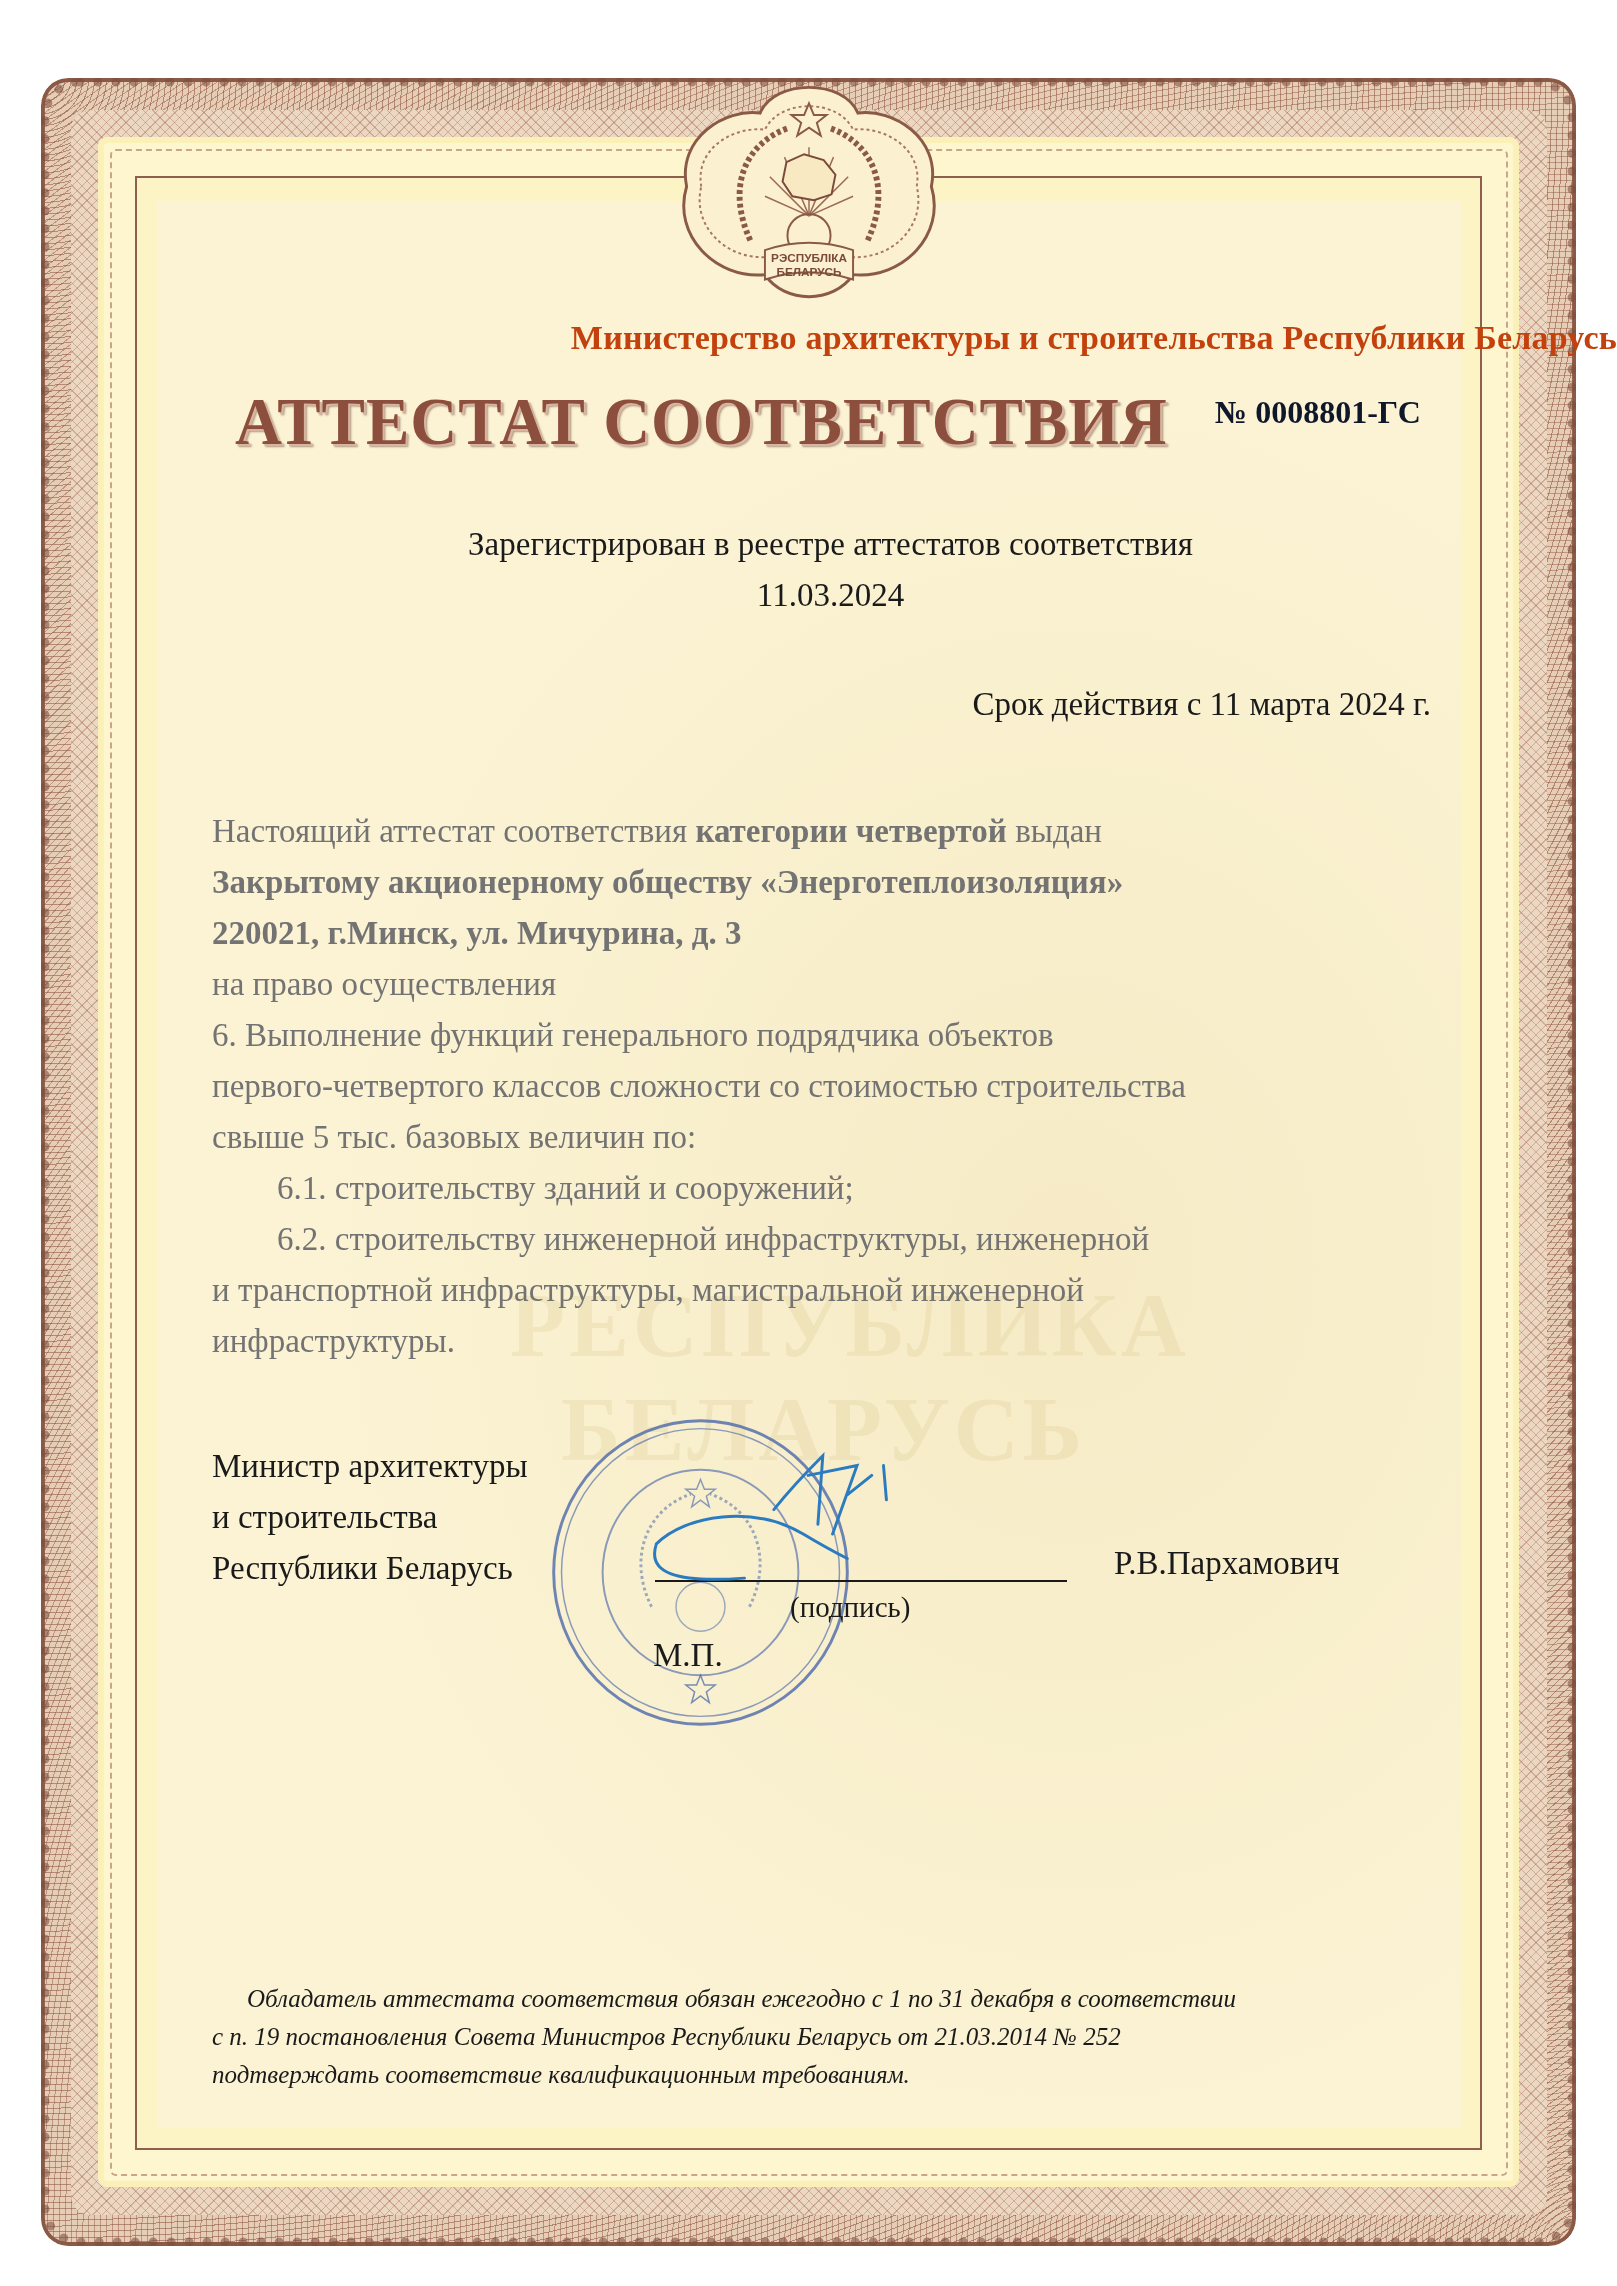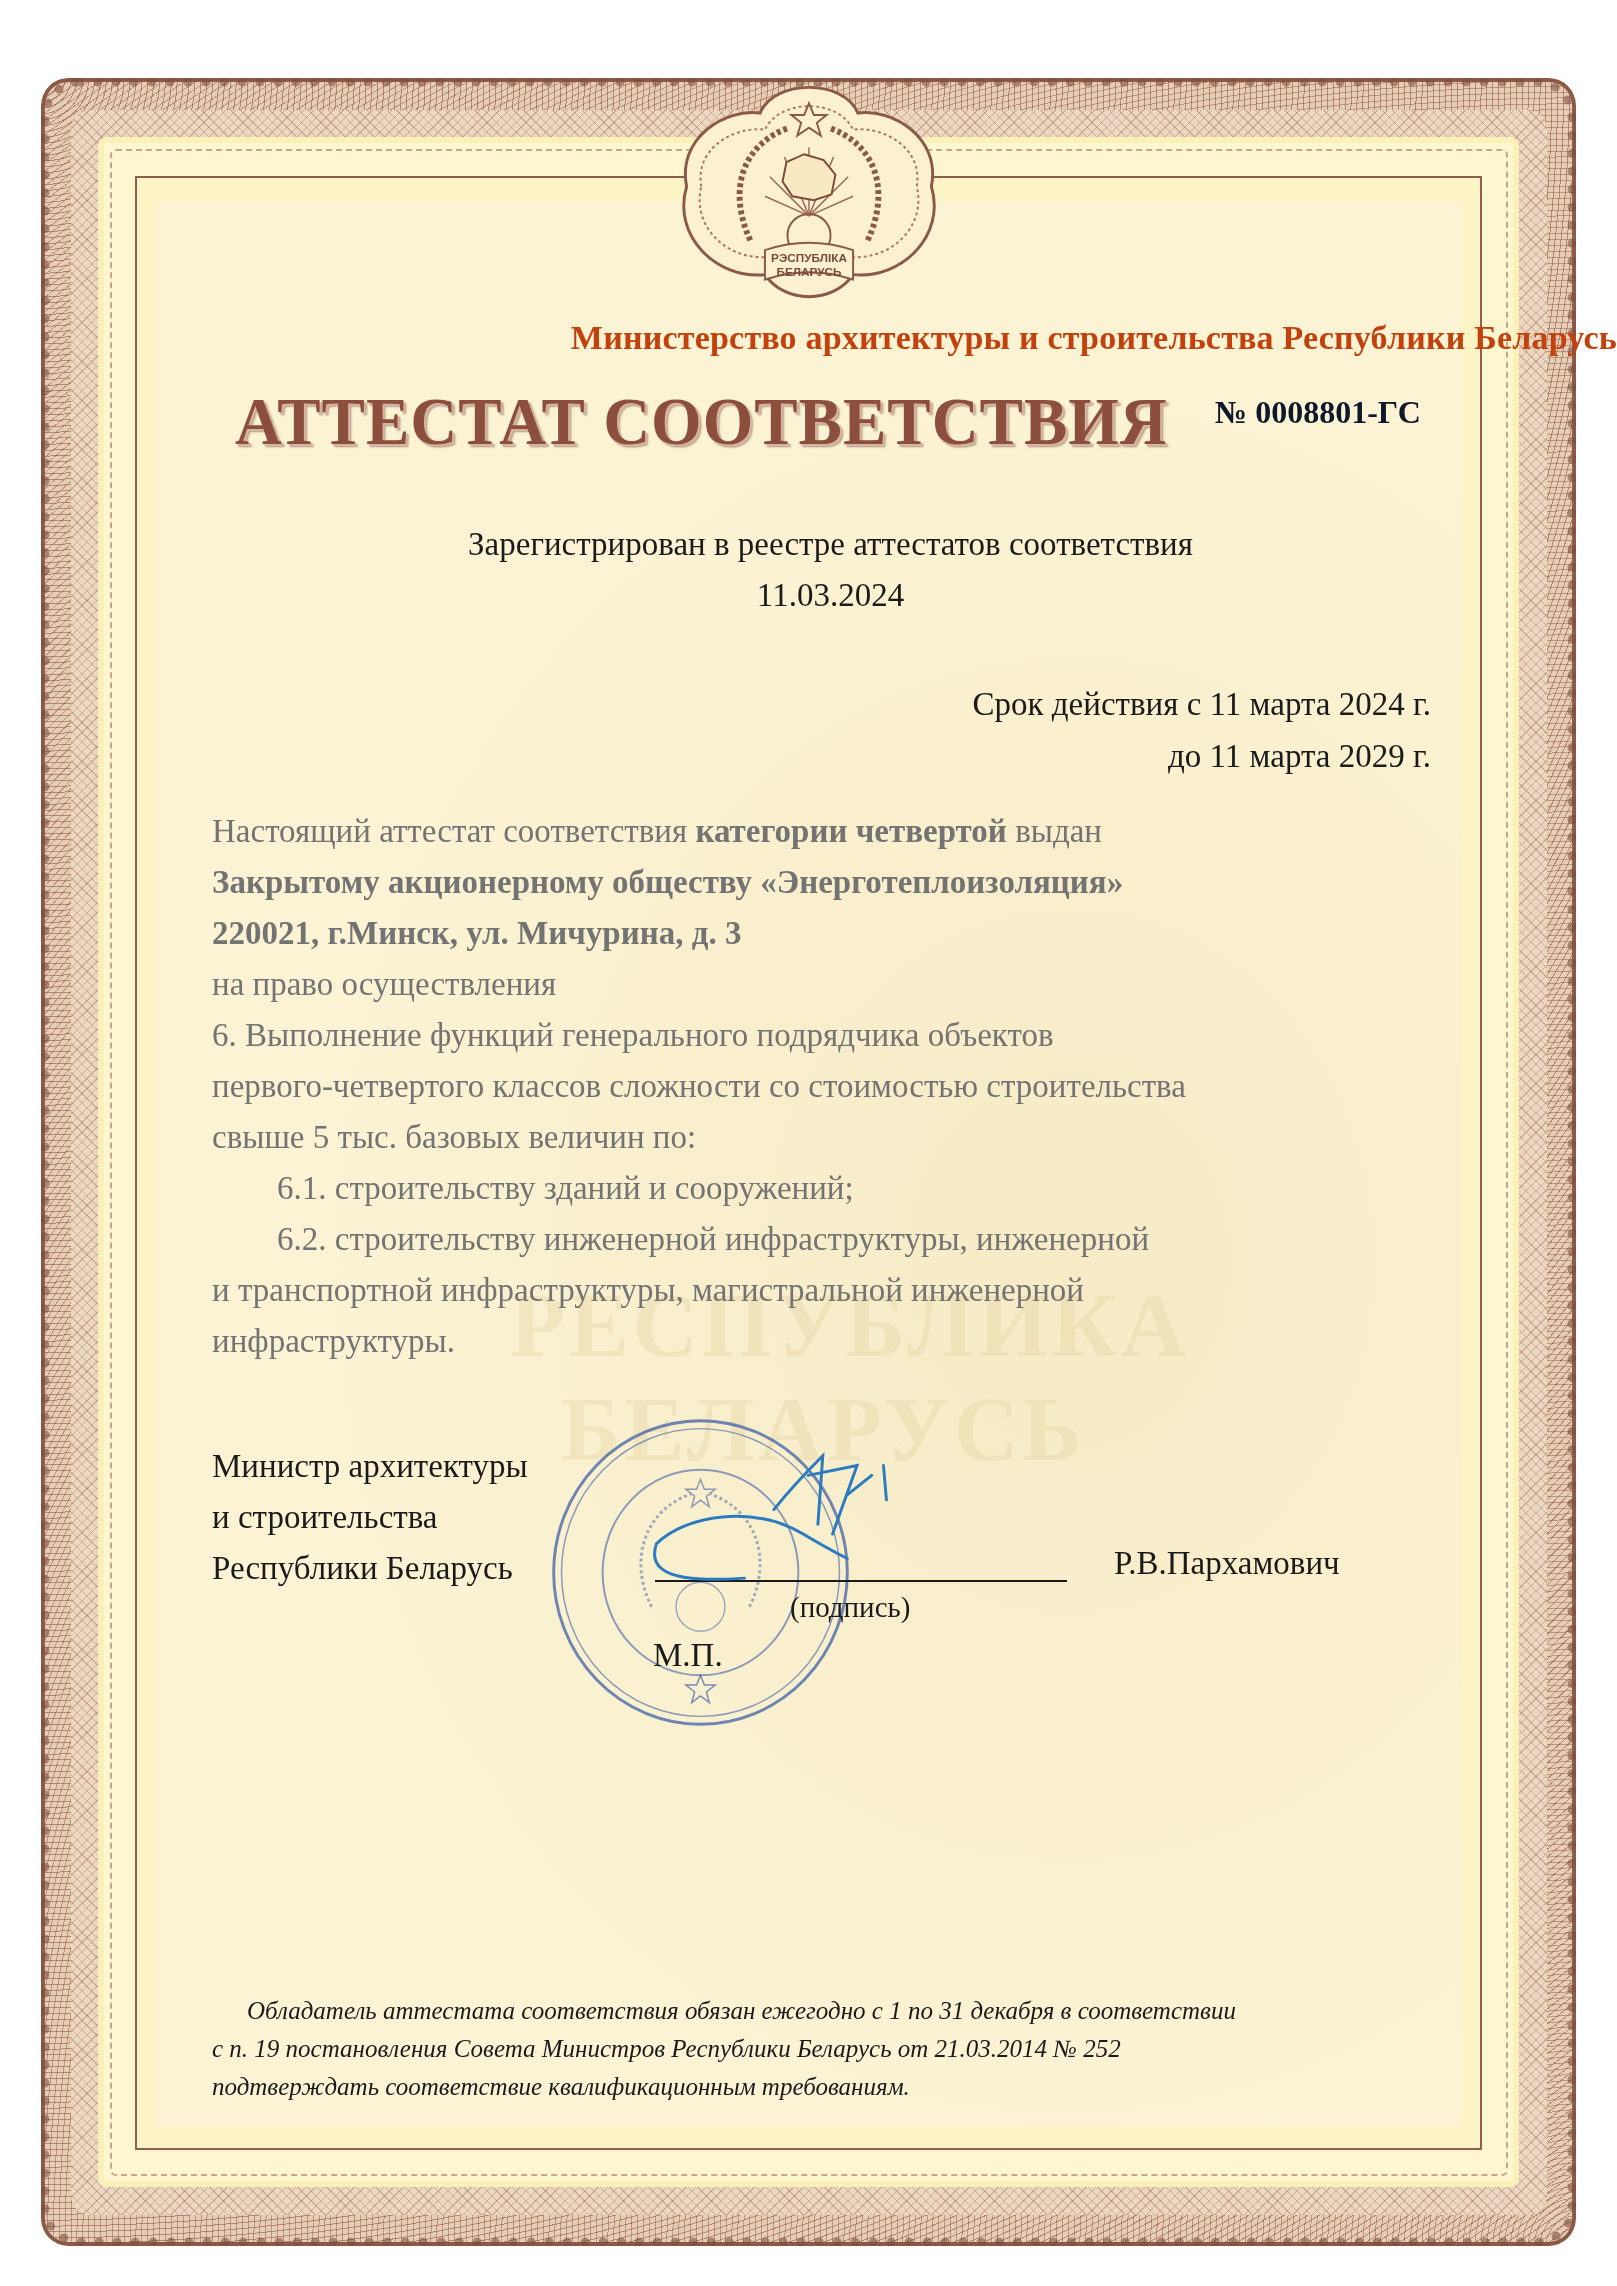--- a/index.html
+++ b/index.html
@@ -115,21 +115,21 @@
   .signature-svg {
     position: absolute; left: 627px; top: 1436px; width: 372px; height: 157px;
     pointer-events: none;
   }
 
   .footer-note {
     position: absolute; left: 212px; top: 1980px; width: 1215px;
     font-family: "Liberation Serif", serif; font-style: italic;
     font-size: 25px; color: #1a1a1a; line-height: 38px; text-align: justify;
   }
-  .footer-note .first { text-indent: 35px; margin-top: 12px; }
+  .footer-note .first { text-indent: 35px; }
 </style>
 </head>
 <body>
 
 <div class="frame-outer"></div>
 <div class="frame-scallop"></div>
 <div class="frame-middle"></div>
 <div class="frame-cream"></div>
 <div class="frame-zigzag"></div>
 <div class="frame-inner-line"></div>
@@ -168,21 +168,20 @@
 <div class="title">АТТЕСТАТ СООТВЕТСТВИЯ</div>
 <div class="cert-number">№ 0008801-ГС</div>
 
 <div class="reg-block">
   <div>Зарегистрирован в реестре аттестатов соответствия</div>
   <div>11.03.2024</div>
 </div>
 
 <div class="validity">
   <div>Срок действия с 11 марта 2024 г.</div>
-  <div>до 11 марта 2029 г.</div>
 </div>
 
 <div class="body-text">
   <div class="line">
     <span>Настоящий аттестат соответствия </span><span class="bold">категории четвертой</span><span> выдан</span>
   </div>
   <div class="line bold">Закрытому акционерному обществу «Энерготеплоизоляция»</div>
   <div class="line bold">220021, г.Минск, ул. Мичурина, д. 3</div>
   <div class="line">на право осуществления</div>
   <div class="line">6. Выполнение функций генерального подрядчика объектов</div>

